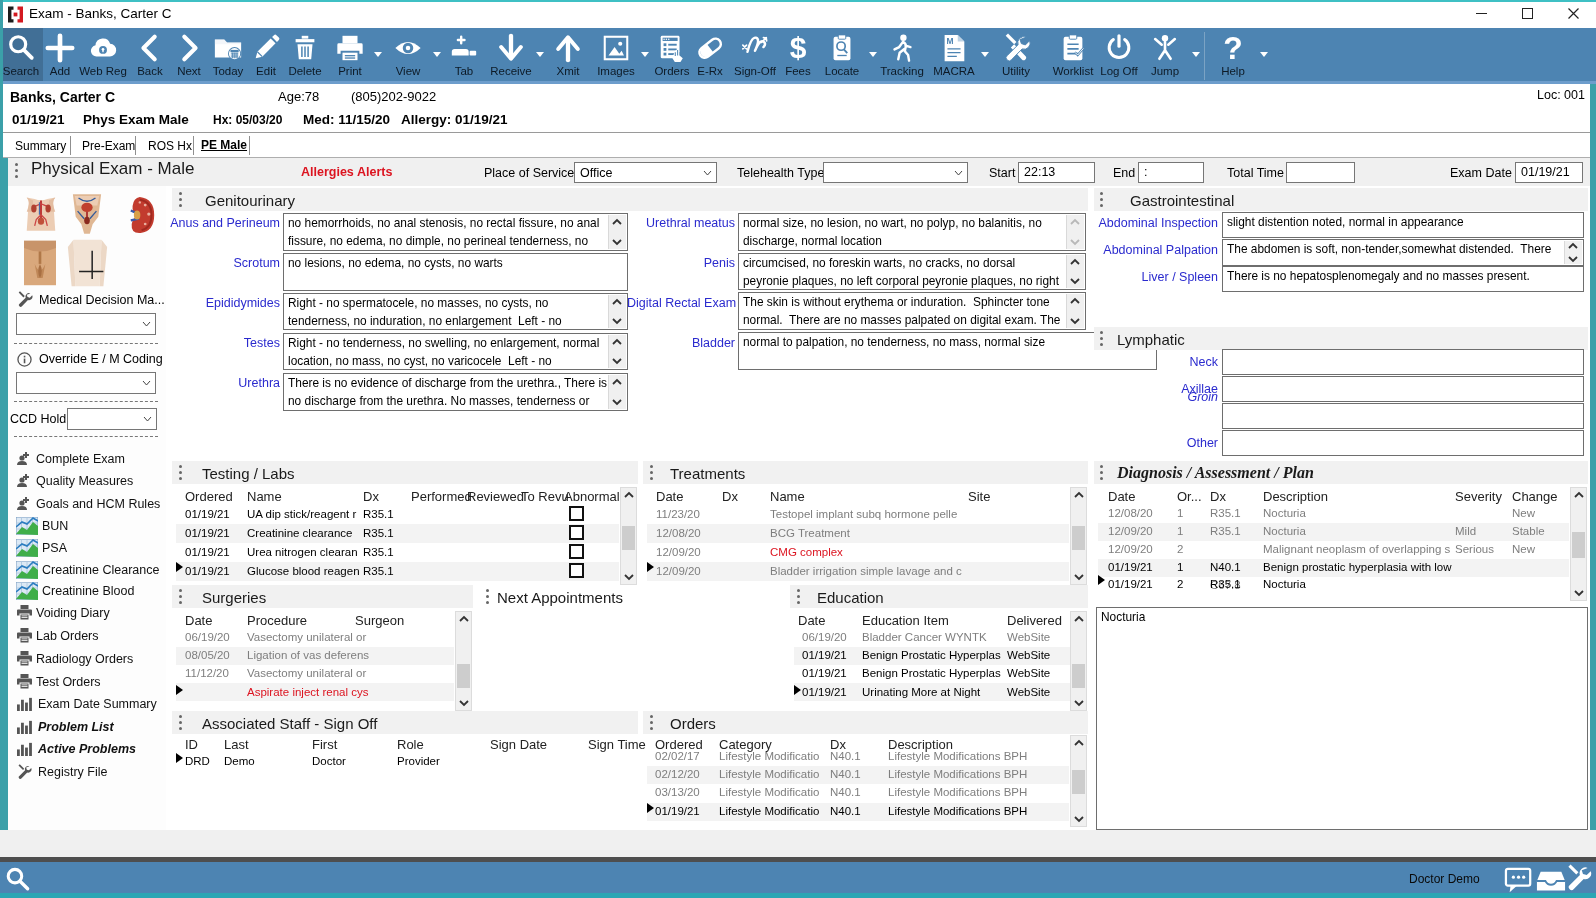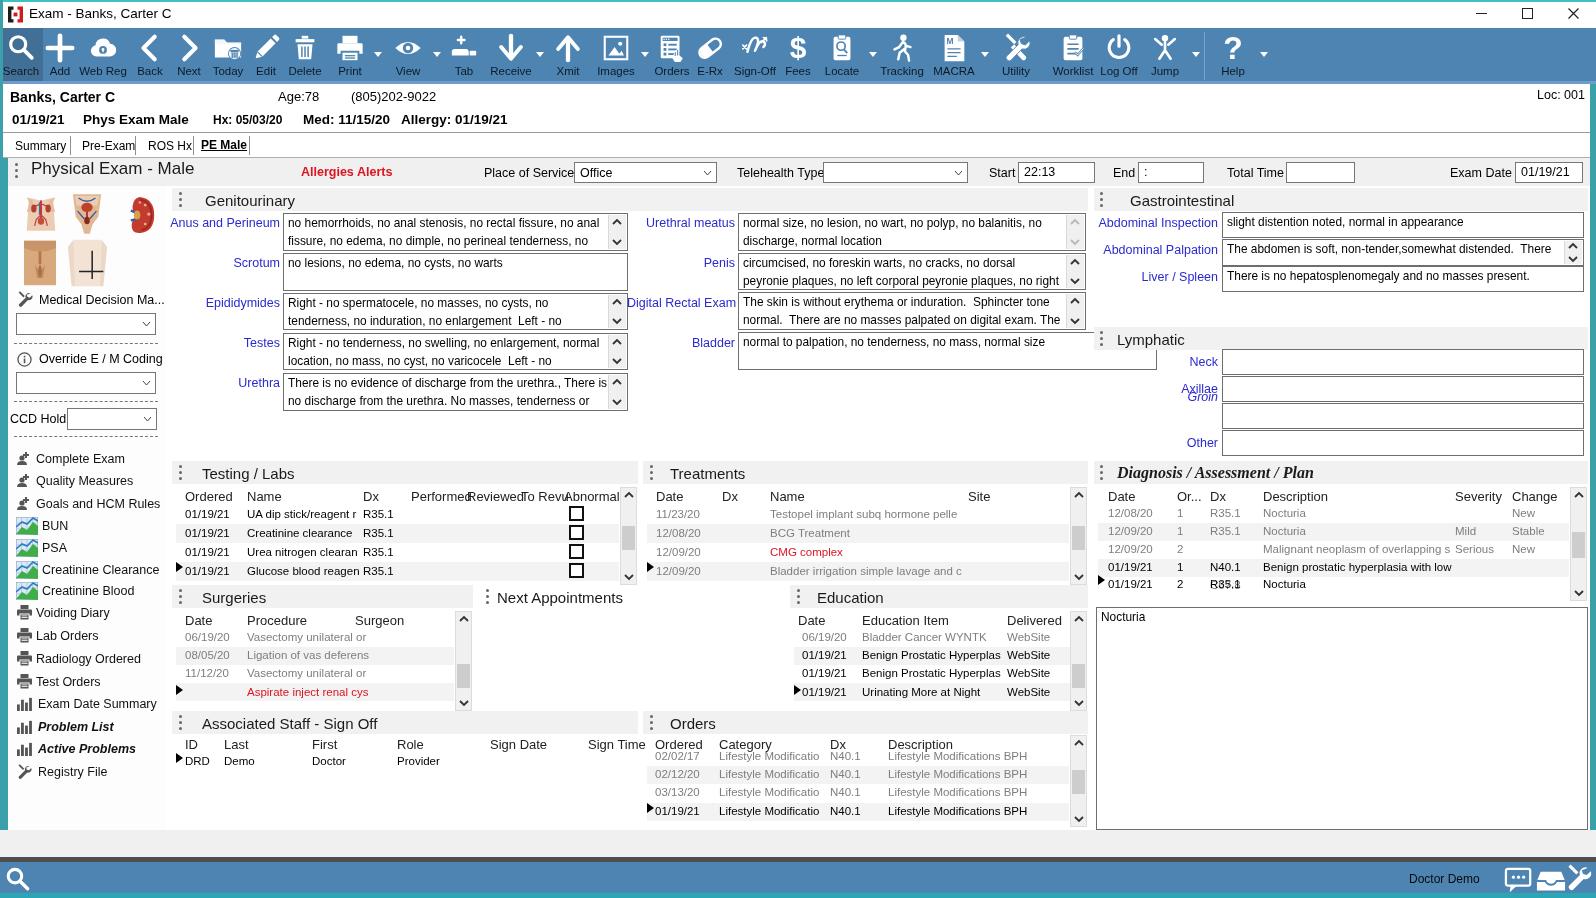--- a/index.html
+++ b/index.html
@@ -395,21 +395,21 @@
       <rect x="10" y="24.4" width="12" height="1.6" fill="#fff"></rect>
     </svg>
 <div class="lnk" style="left:36px;top:629px;">Lab Orders</div>
 <svg style="position:absolute;left:16px;top:651px;" width="17" height="15" viewBox="0 0 32 30">
       <rect x="8" y="0" width="16" height="8" fill="#555"></rect>
       <path d="M3 9h26a2 2 0 0 1 2 2v10h-5v-4H6v4H1V11a2 2 0 0 1 2-2z" fill="#555"></path>
       <rect x="8" y="19" width="16" height="10" fill="#555"></rect>
       <rect x="10" y="21" width="12" height="1.6" fill="#fff"></rect>
       <rect x="10" y="24.4" width="12" height="1.6" fill="#fff"></rect>
     </svg>
-<div class="lnk" style="left:36px;top:652px;">Radiology Ordered</div>
+<div class="lnk" style="left:36px;top:652px;">Radiology Orders</div>
 <svg style="position:absolute;left:16px;top:674px;" width="17" height="15" viewBox="0 0 32 30">
       <rect x="8" y="0" width="16" height="8" fill="#555"></rect>
       <path d="M3 9h26a2 2 0 0 1 2 2v10h-5v-4H6v4H1V11a2 2 0 0 1 2-2z" fill="#555"></path>
       <rect x="8" y="19" width="16" height="10" fill="#555"></rect>
       <rect x="10" y="21" width="12" height="1.6" fill="#fff"></rect>
       <rect x="10" y="24.4" width="12" height="1.6" fill="#fff"></rect>
     </svg>
 <div class="lnk" style="left:36px;top:675px;">Test Orders</div>
 <svg style="position:absolute;left:17px;top:696px;" width="15" height="15" viewBox="0 0 16 16">
       <rect x="0" y="9" width="3" height="7" fill="#555"></rect>

